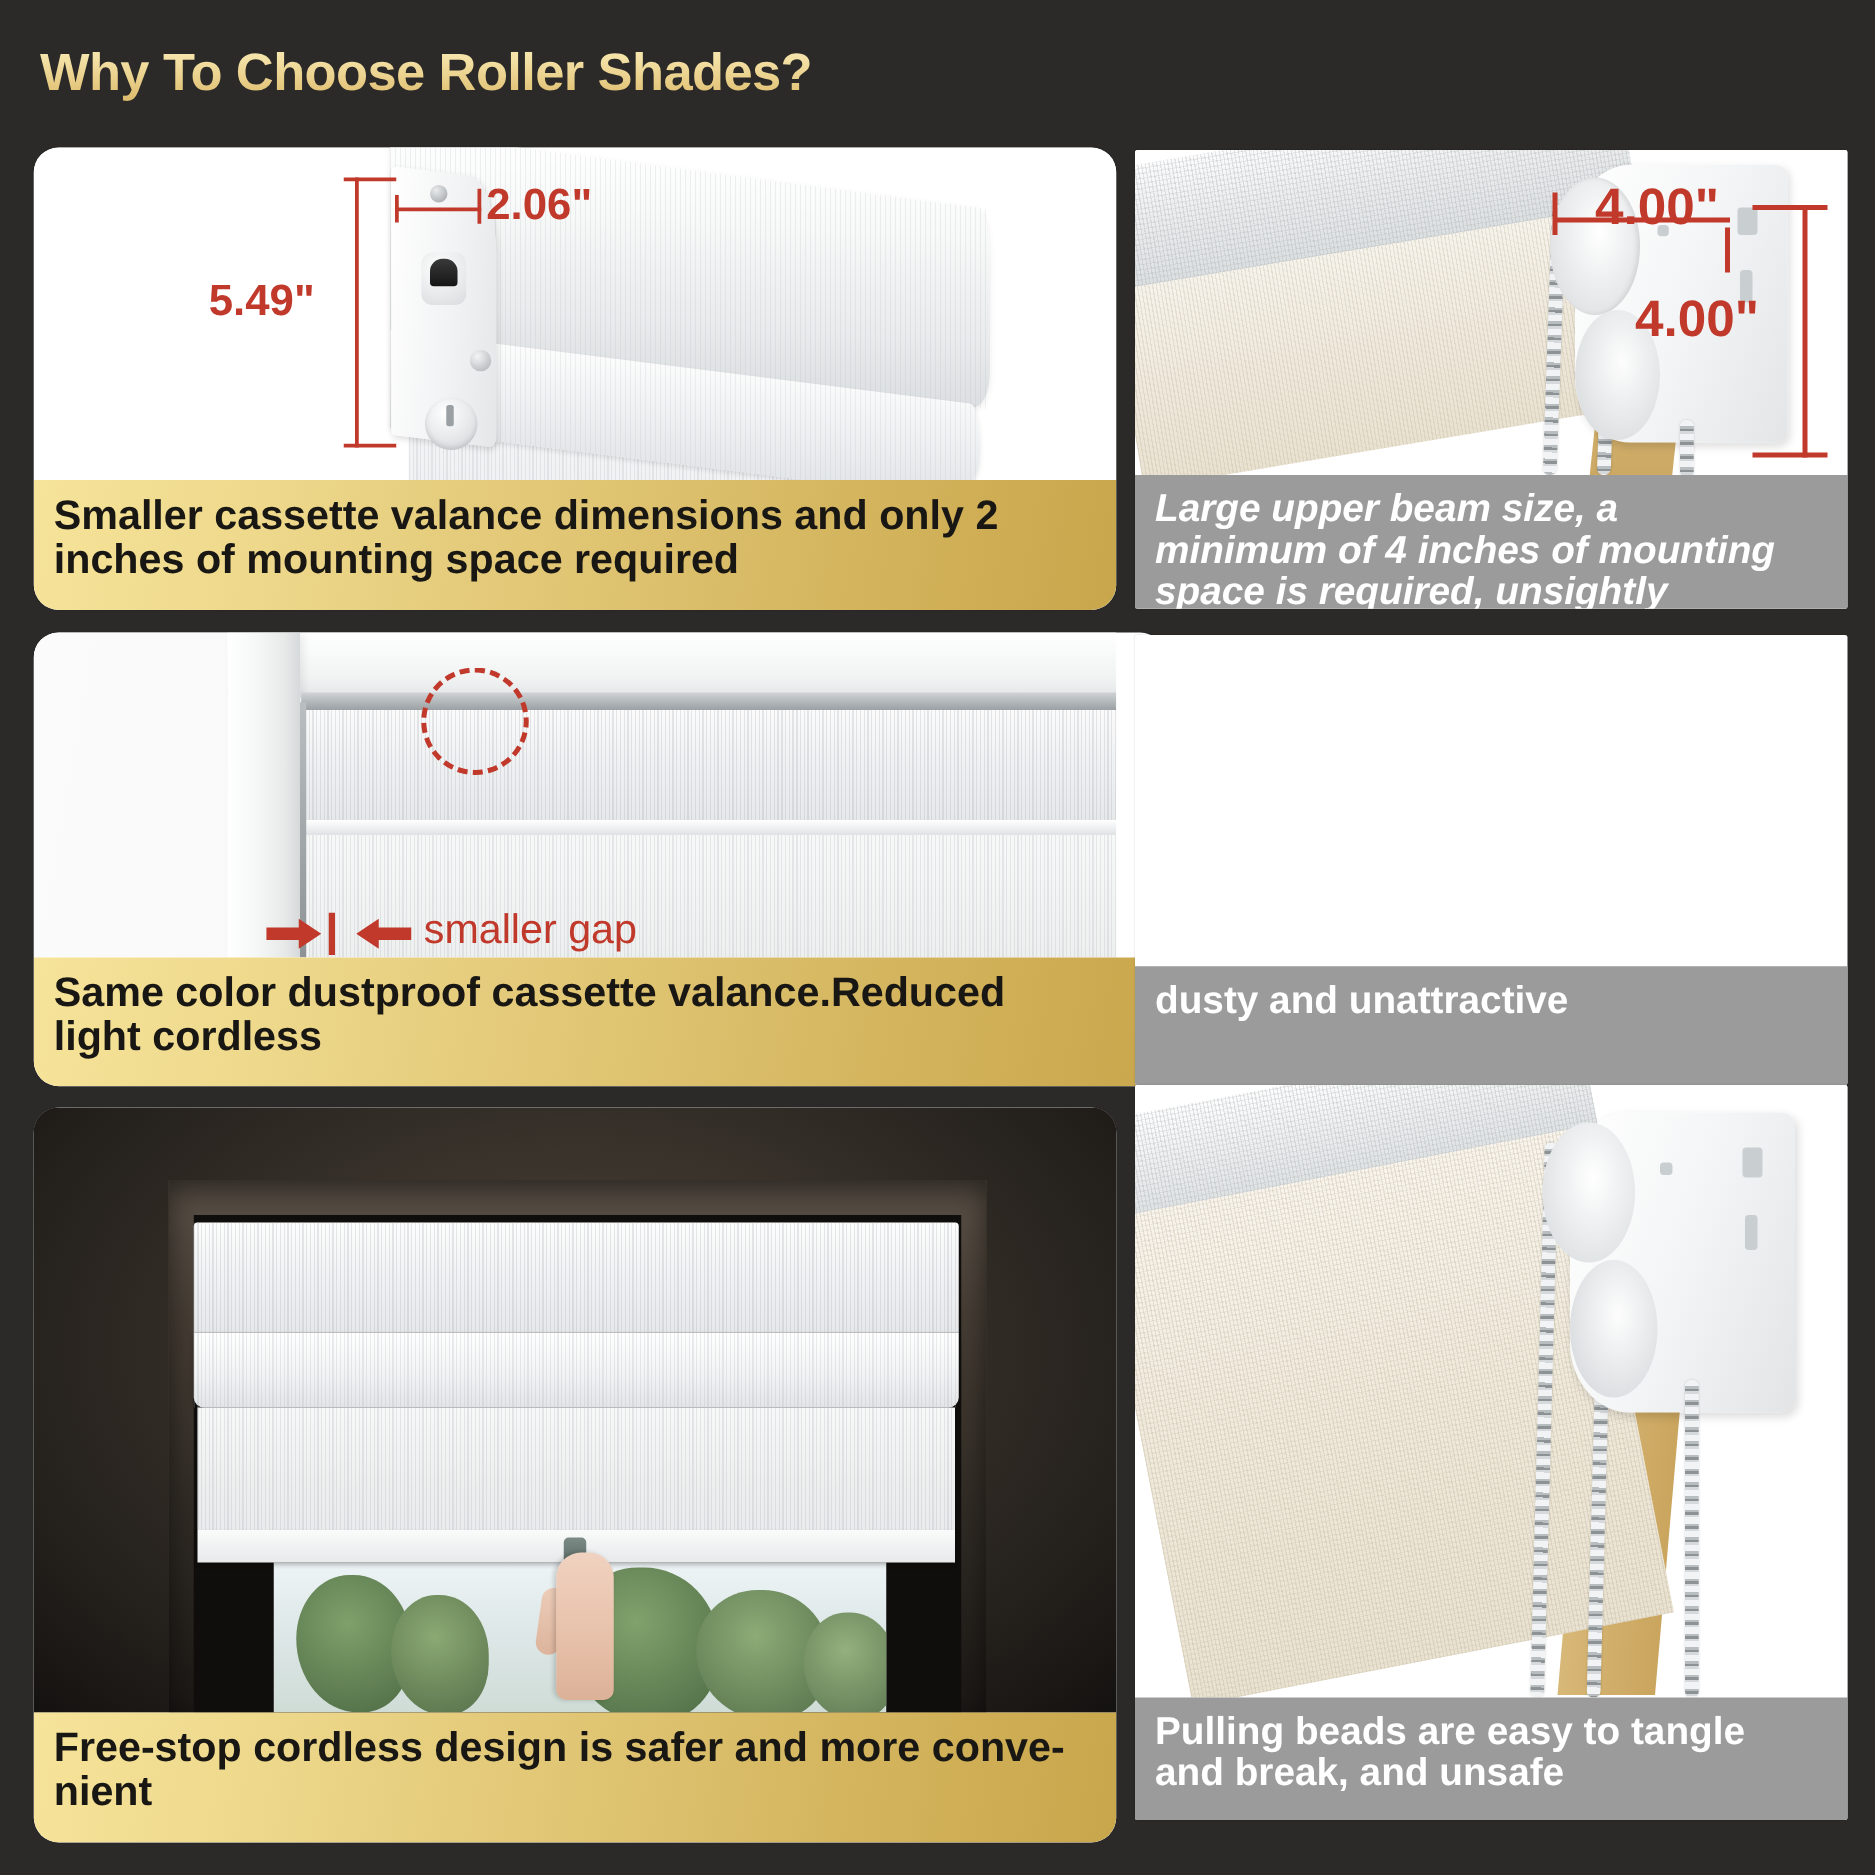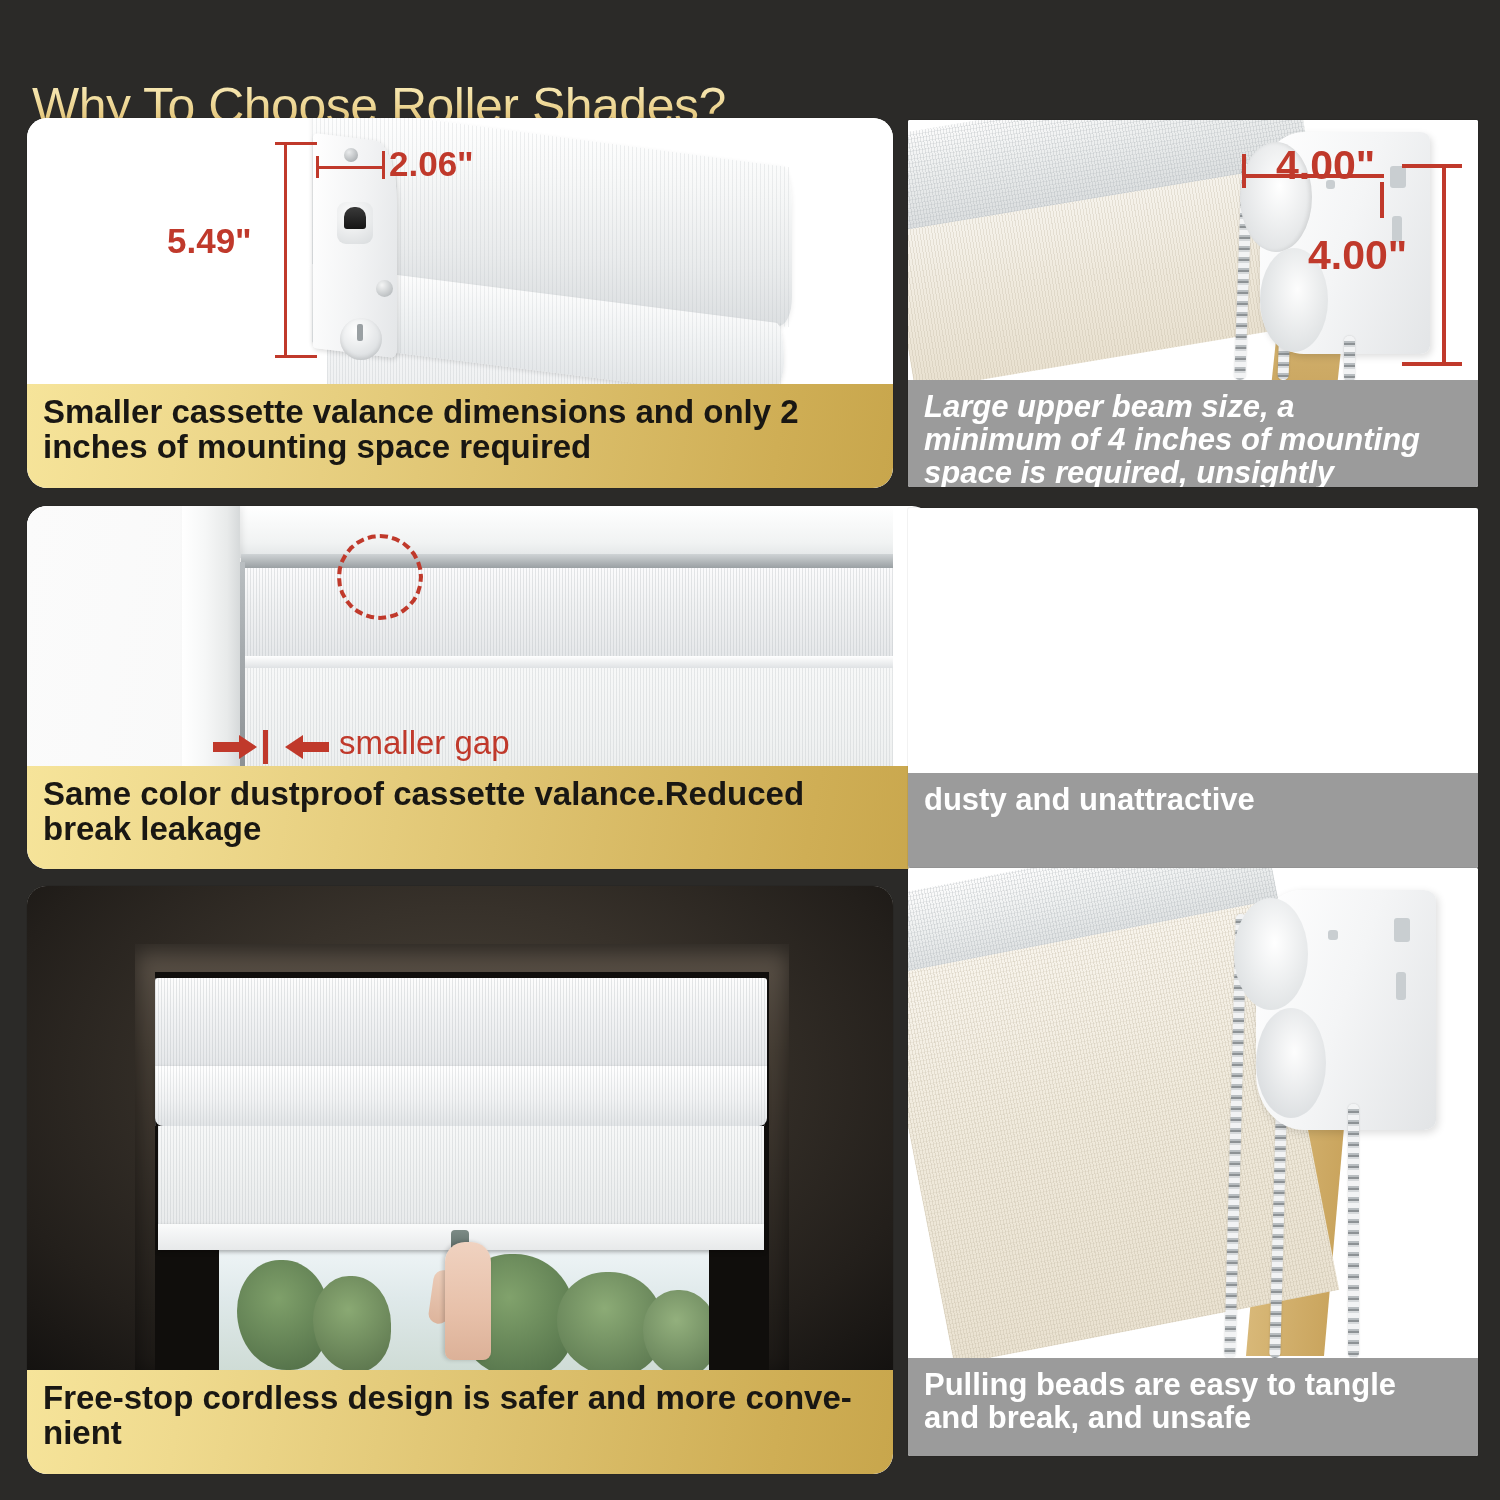--- a/index.html
+++ b/index.html
@@ -9,27 +9,26 @@
     font-family:"Liberation Sans", sans-serif;
     overflow:hidden;
     position:relative;
   }
 
   
   .title-wrap{
     position:absolute;left:32px;top:18px;width:1200px;height:80px;
   }
   .title{
-    font-size:50px;font-weight:normal;letter-spacing:-0.5px;
+    font-size:42px;font-weight:bold;letter-spacing:-0.5px;
     background:linear-gradient(180deg,#fdf3cd 0%,#f3e0a4 38%,#e2c377 70%,#c9a455 100%);
     -webkit-background-clip:text;background-clip:text;
     color:transparent;-webkit-text-fill-color:transparent;
     white-space:nowrap;line-height:80px;
     text-shadow:none;
-    margin-top:48px;
   }
 
   
   .grid{position:absolute;left:0;top:0;width:1500px;height:1500px;}
   .panel{position:absolute;overflow:hidden;background:#fff;}
   .panel.good{border-radius:20px;}
   .panel.bad{border-radius:2px;}
 
   
   .p-tl{left:27px;  top:118px;  width:866px; height:370px;}
@@ -460,21 +459,21 @@
       <svg style="position:absolute;left:186px;top:224px;" width="300" height="34">
         <polygon points="0,12 26,12 26,5 44,17 26,29 26,22 0,22" fill="#C0392B"></polygon>
         <rect x="50" y="0" width="5" height="34" fill="#C0392B"></rect>
         <polygon points="116,12 90,12 90,5 72,17 90,29 90,22 116,22" fill="#C0392B"></polygon>
       </svg>
       <div class="dlabel" style="left:312px;top:218px;font-size:33px;font-weight:normal;">smaller gap</div>
     </div>
 
     <div class="cap gold">
       <span class="ln">Same color dustproof cassette valance.Reduced</span>
-      <span class="ln">break leakage</span>
+      <span class="ln">light cordless</span>
     </div>
   </div>
 
   <div class="panel bad p-mr panel-shadow">
 
     <div class="cap gray">
       <span class="ln">dusty and unattractive</span>
     </div>
   </div>
 

